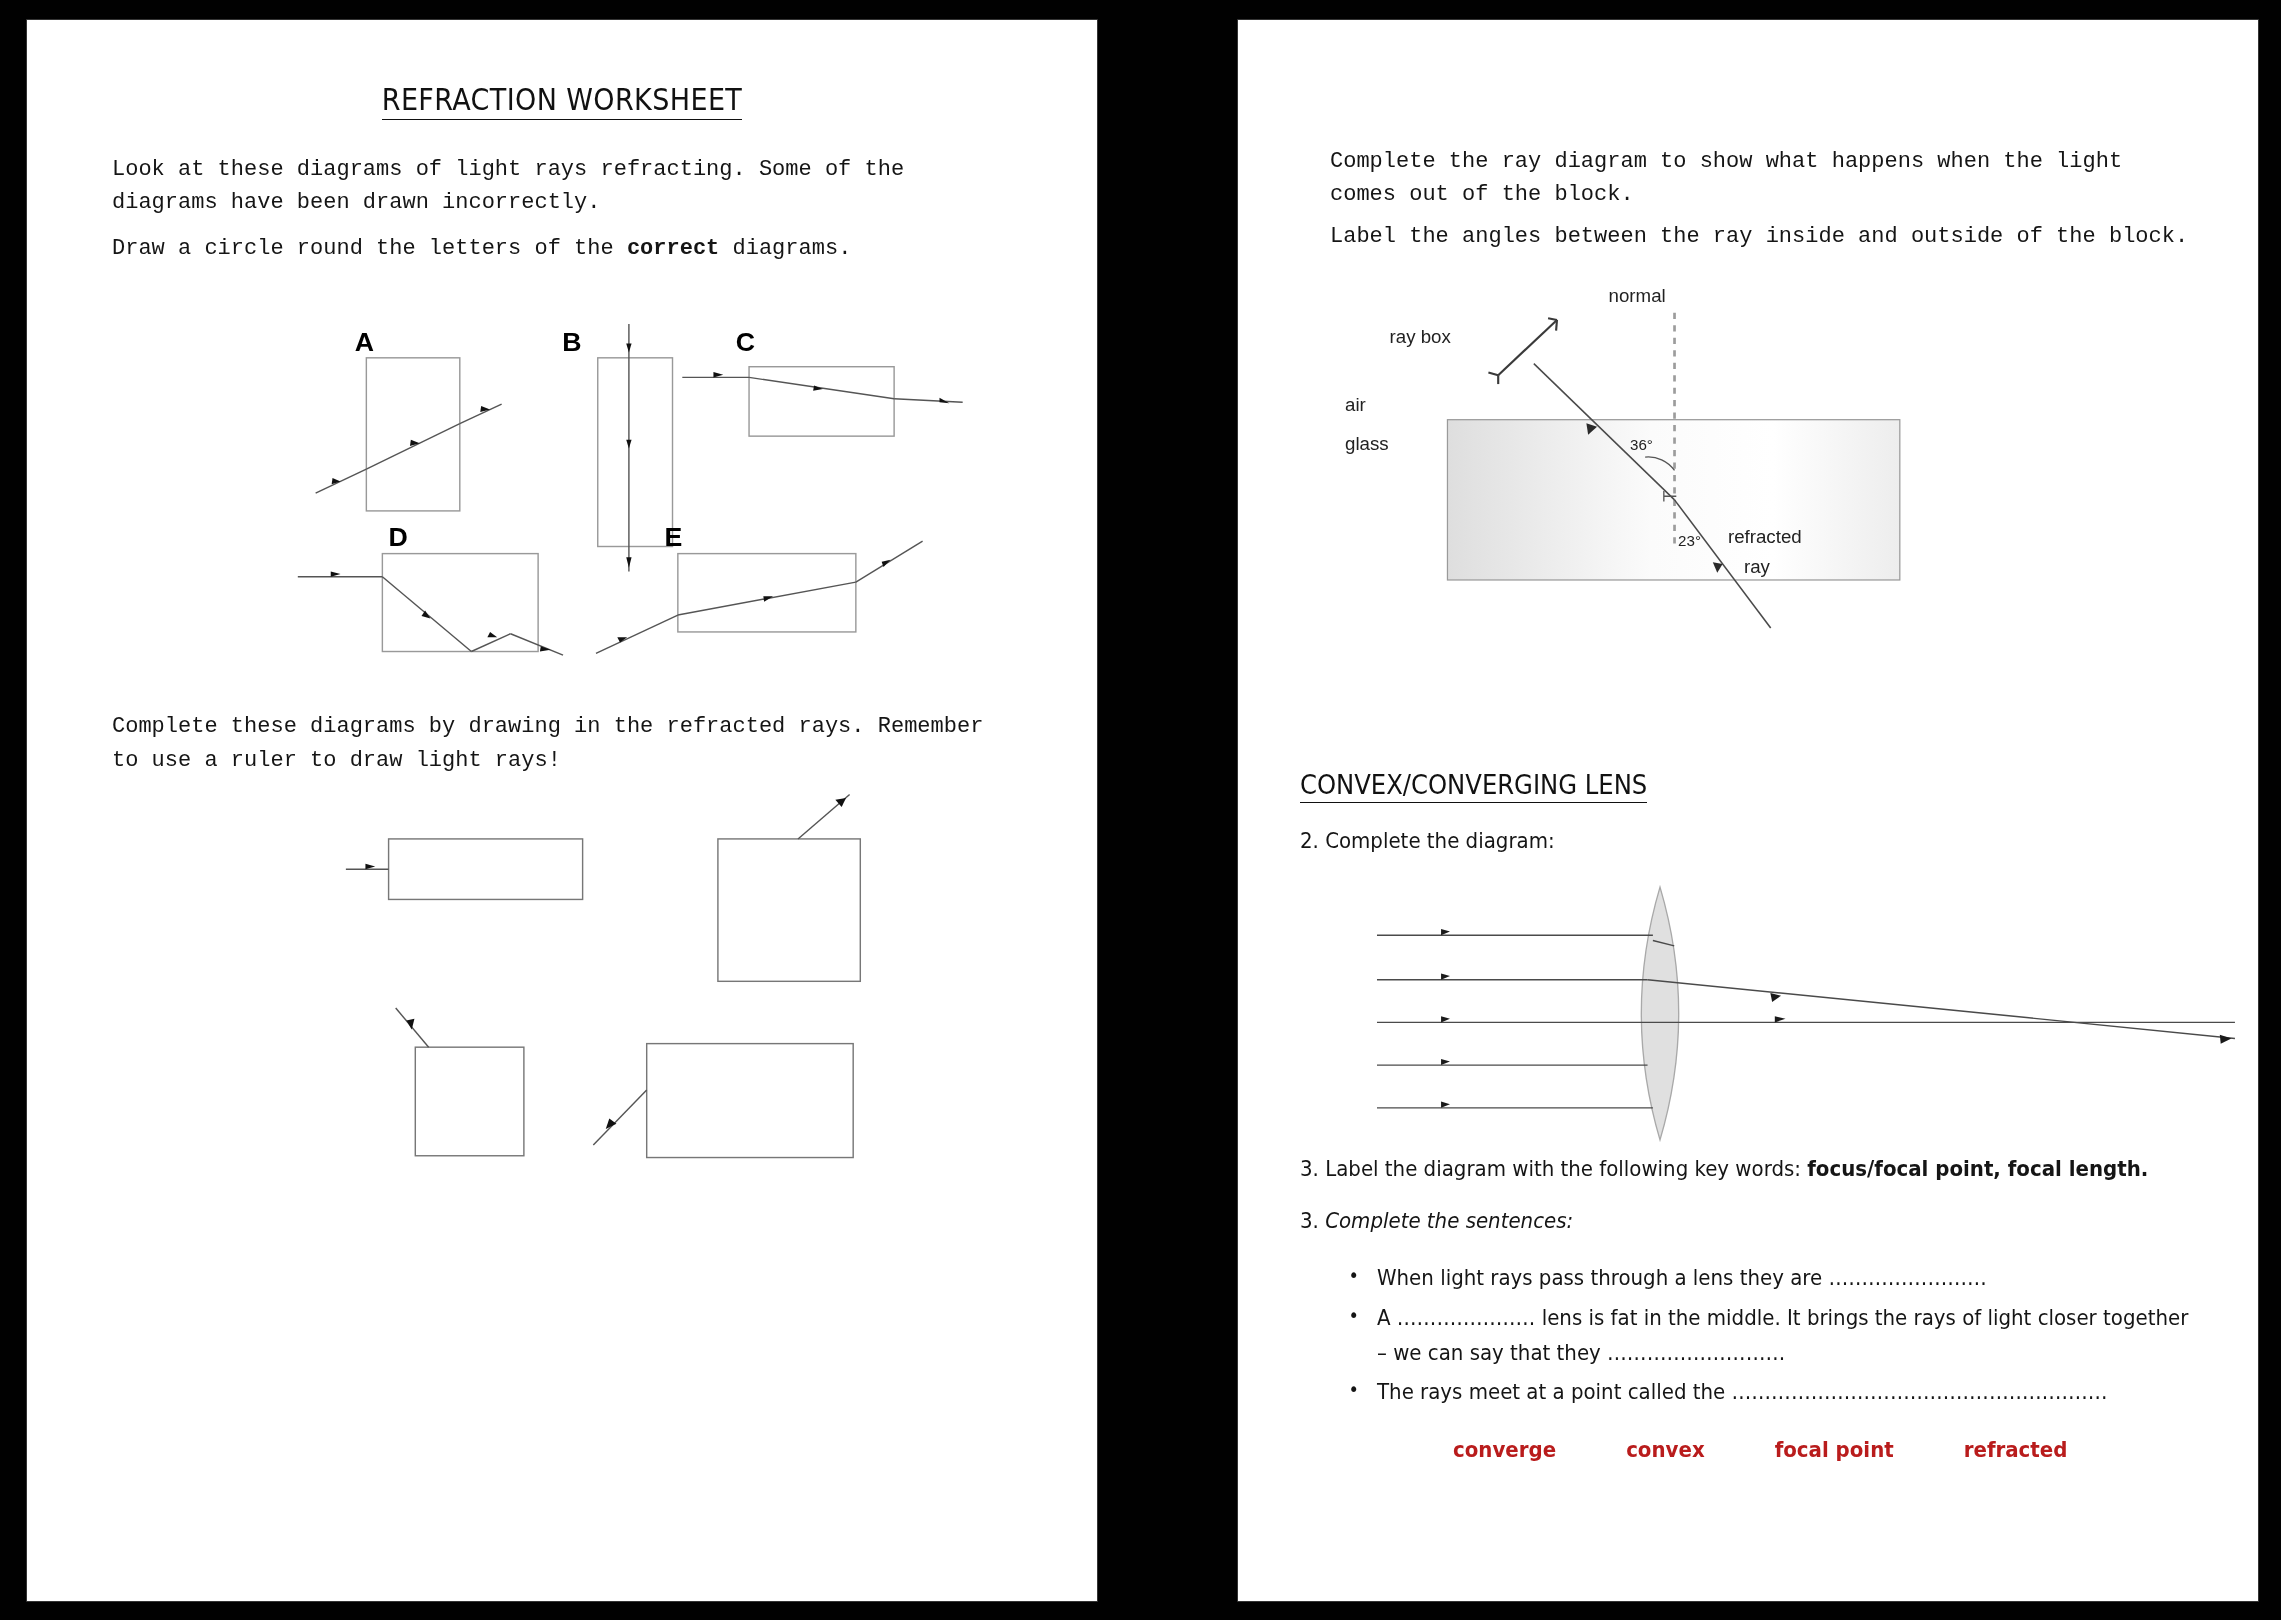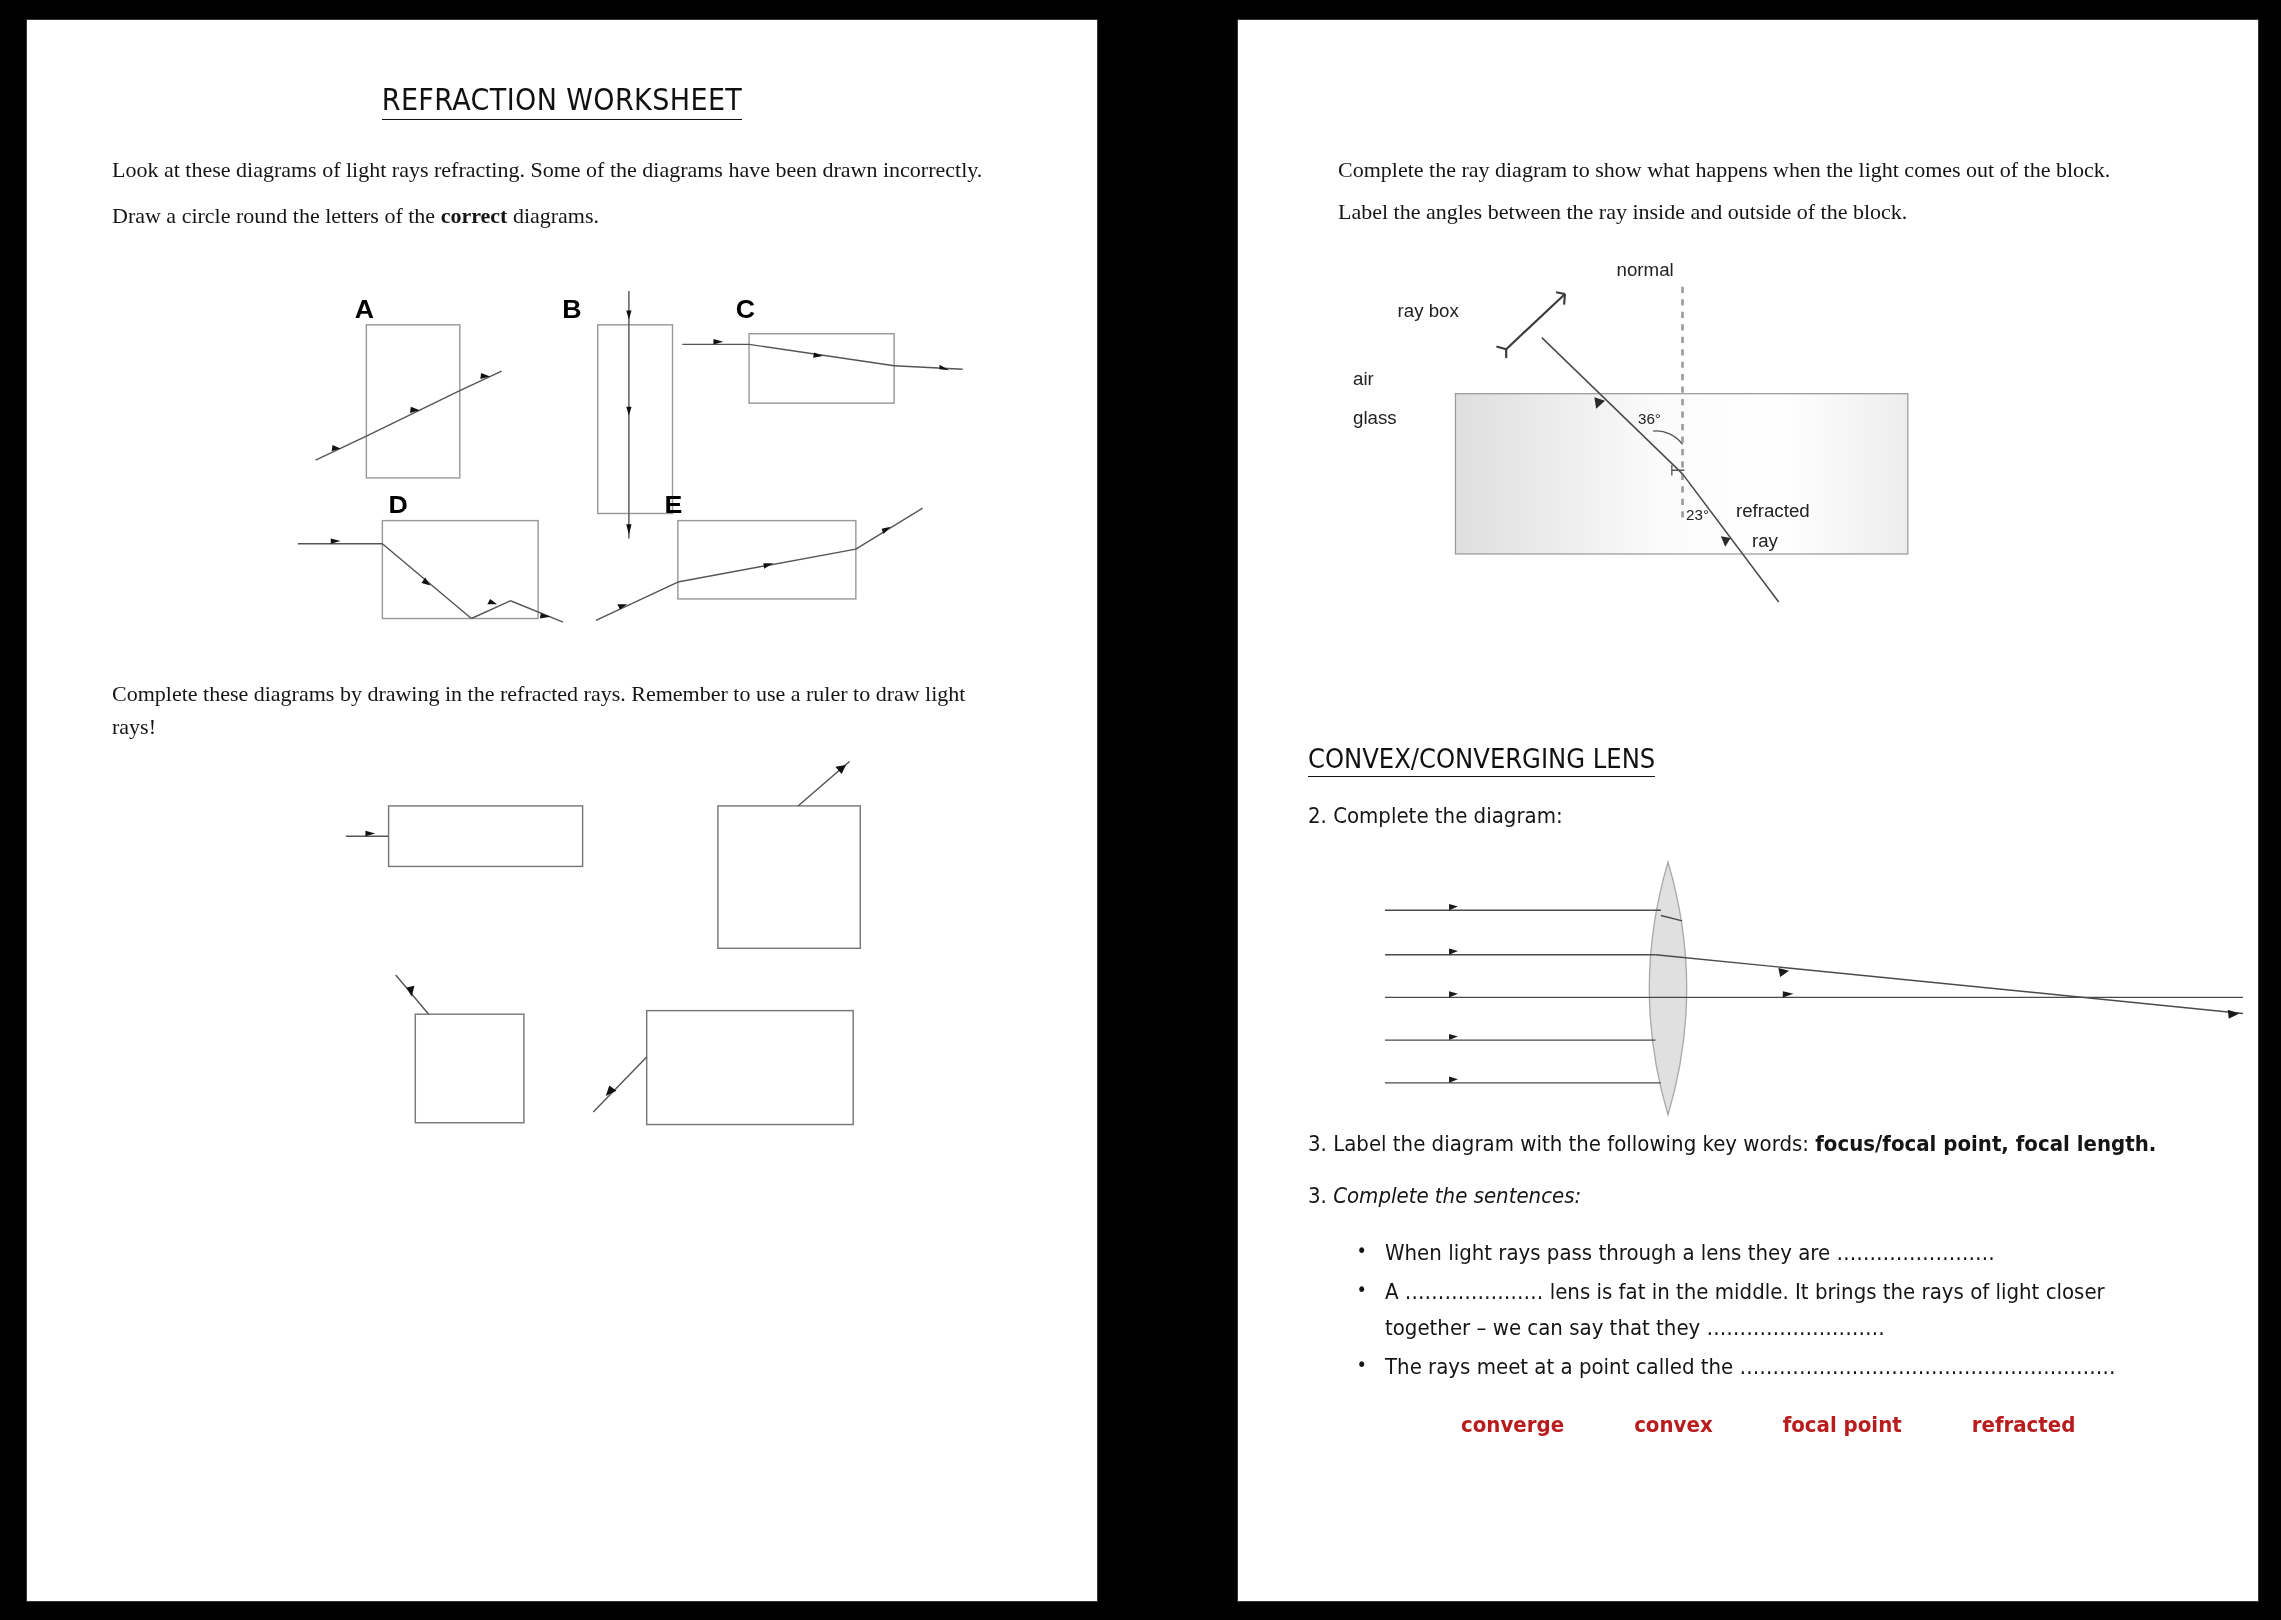--- a/index.html
+++ b/index.html
@@ -30,21 +30,21 @@
     box-shadow: 0 0 0 0.9px #3a3a3a;
   }
   .page-left {
     width: 1070px;
     height: 1581px;
     padding: 0;
   }
   .page-right {
     width: 1020px;
     height: 1581px;
-    padding: 8px;
+    padding: 0;
   }
   .inner-left { padding: 62px 85px 0 85px; position: relative; height: 100%; box-sizing: border-box;}
   .inner-right { padding: 125px 62px 0 62px; position: relative; height: 100%; box-sizing: border-box;}
 
   .title {
     text-align: center;
     font-size: 30px;
     letter-spacing: 0.4px;
     font-weight: 400;
     color: #111;
@@ -53,21 +53,21 @@
   }
   .title span {
     border-bottom: 1.8px solid #111;
     padding-bottom: 2.7px;
   }
   .para {
     font-size: 22px;
     line-height: 1.52;
     color: #151515;
     margin: 0 0 12.5px 0;
-    font-family: Liberation Serif, serif;
+    font-family: Liberation Mono, monospace;
   }
   .para.tight { margin-bottom: 9px; }
   .b { font-weight: bold; }
   .i { font-style: italic; }
 
   
   .dg { position: relative; }
   .dg svg { display: block; overflow: visible; }
   .letter {
     font-family: "Liberation Sans", sans-serif;

